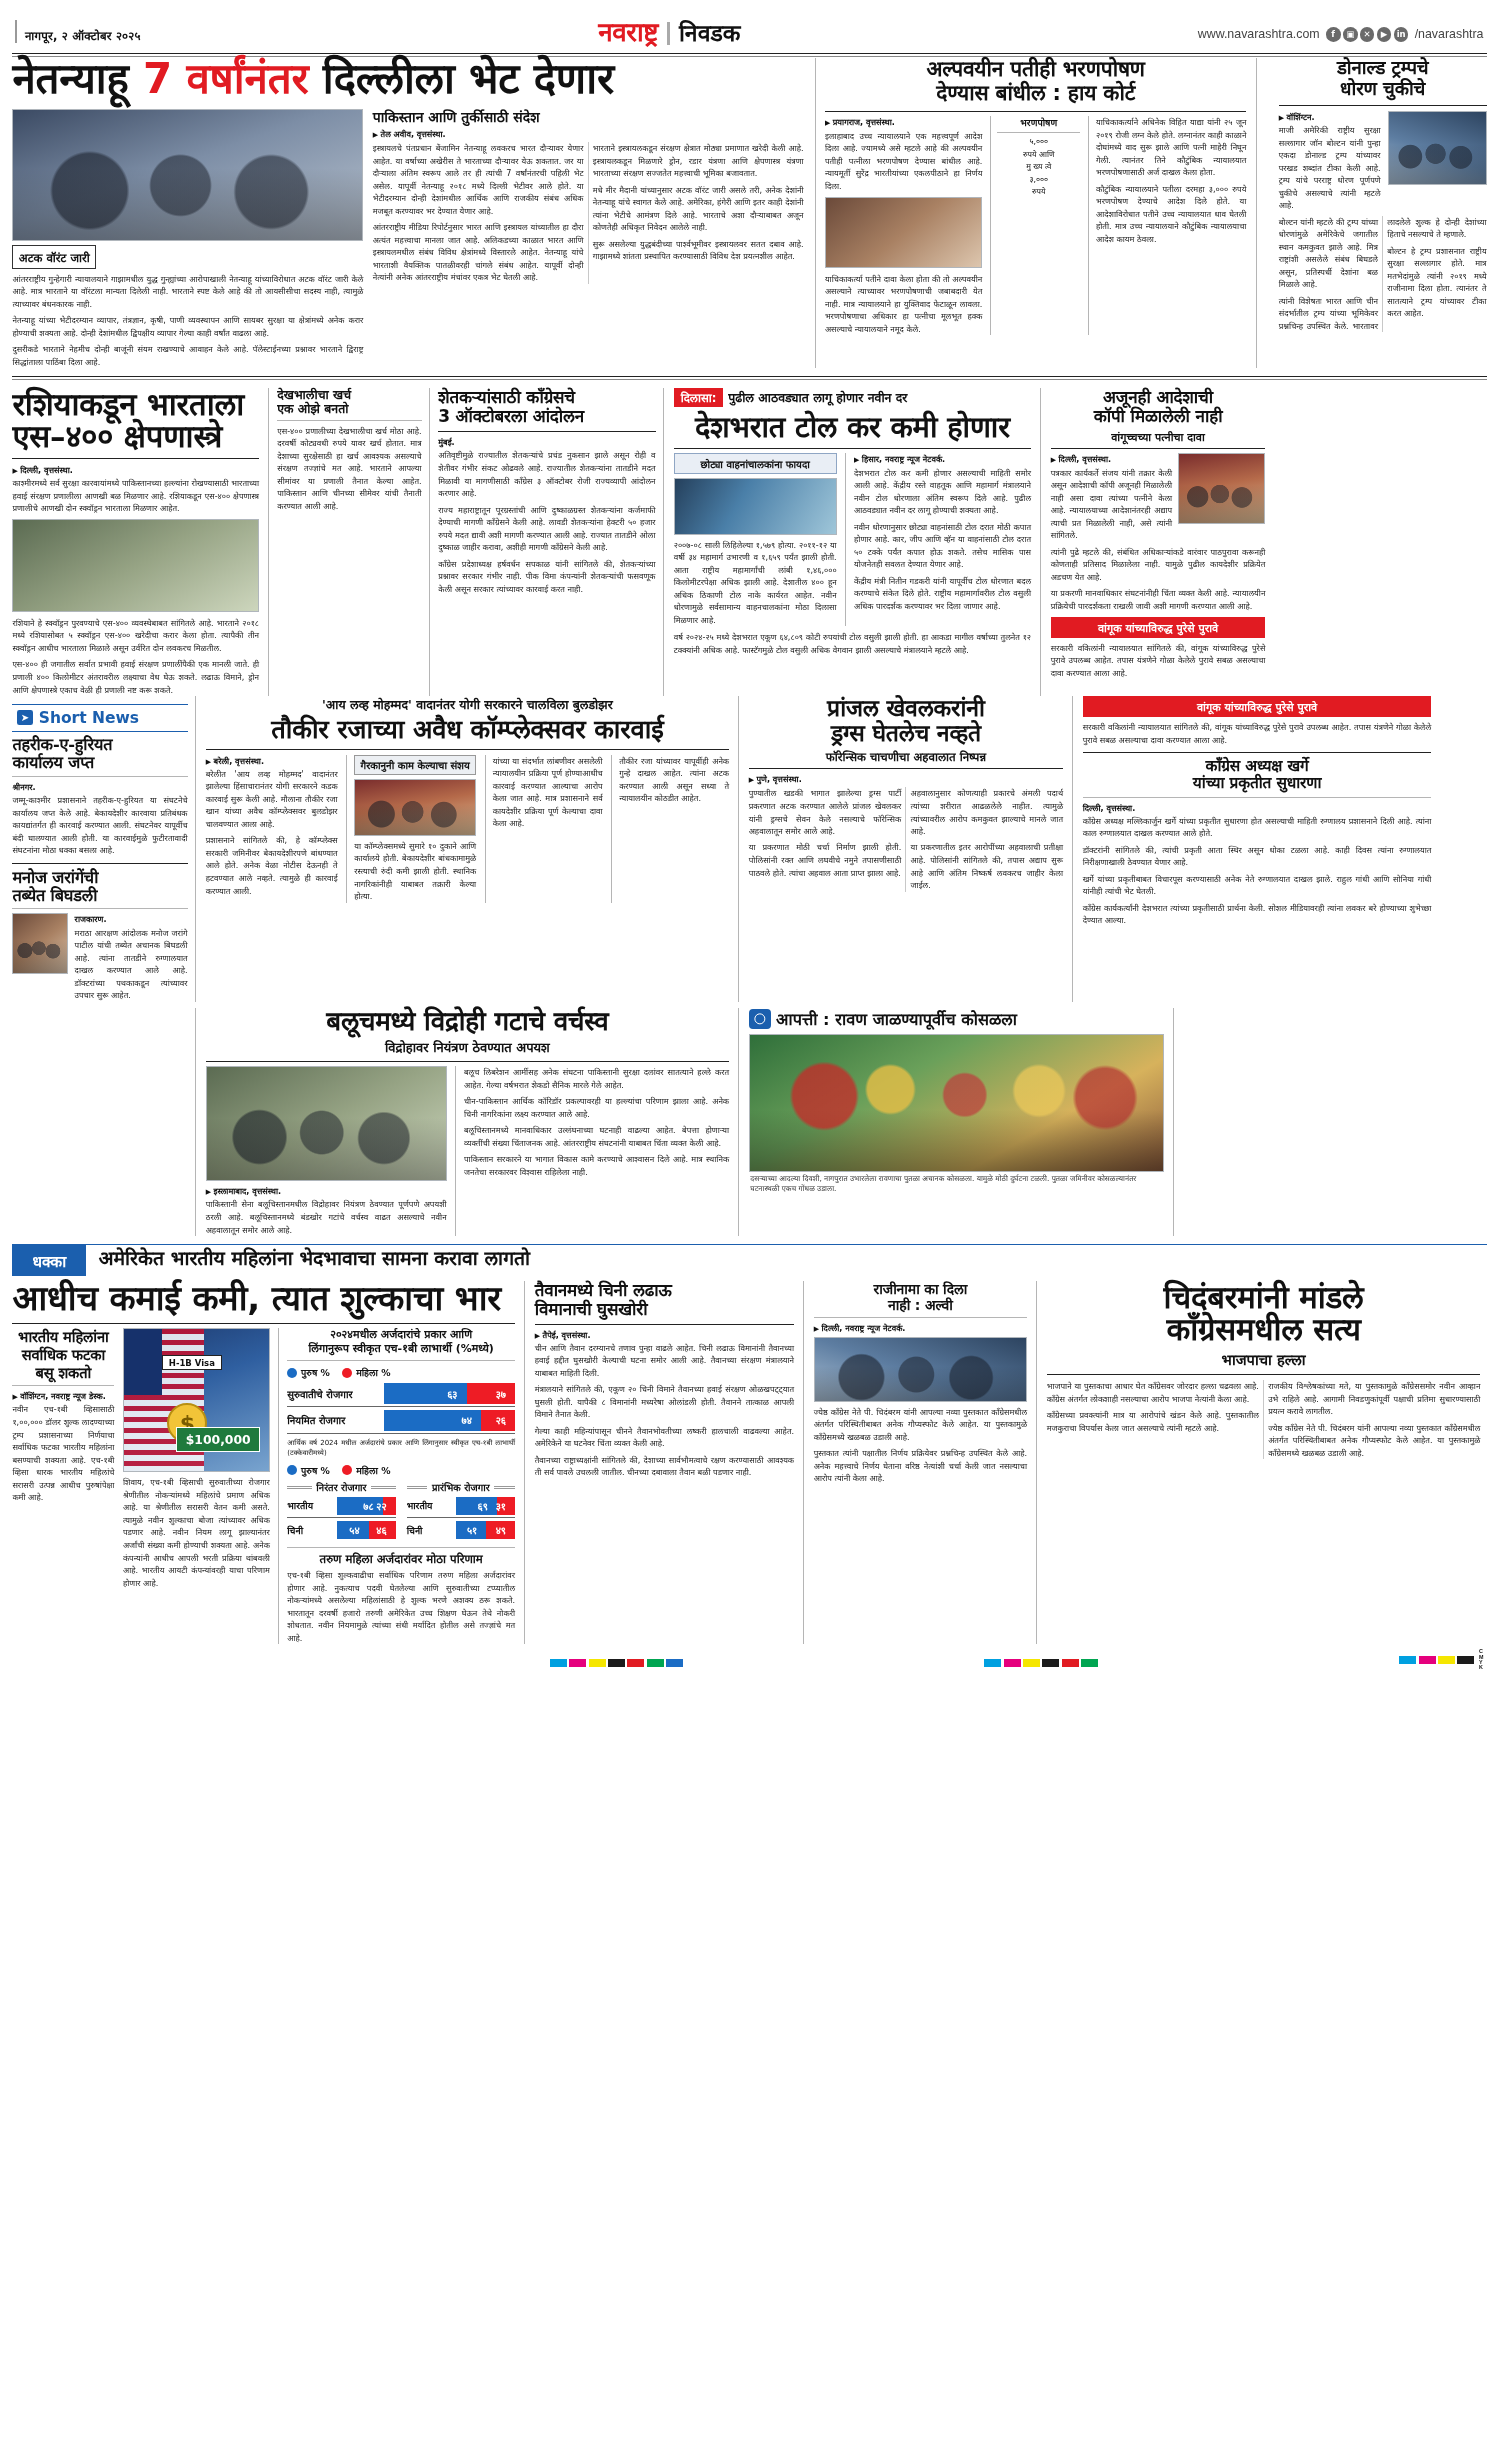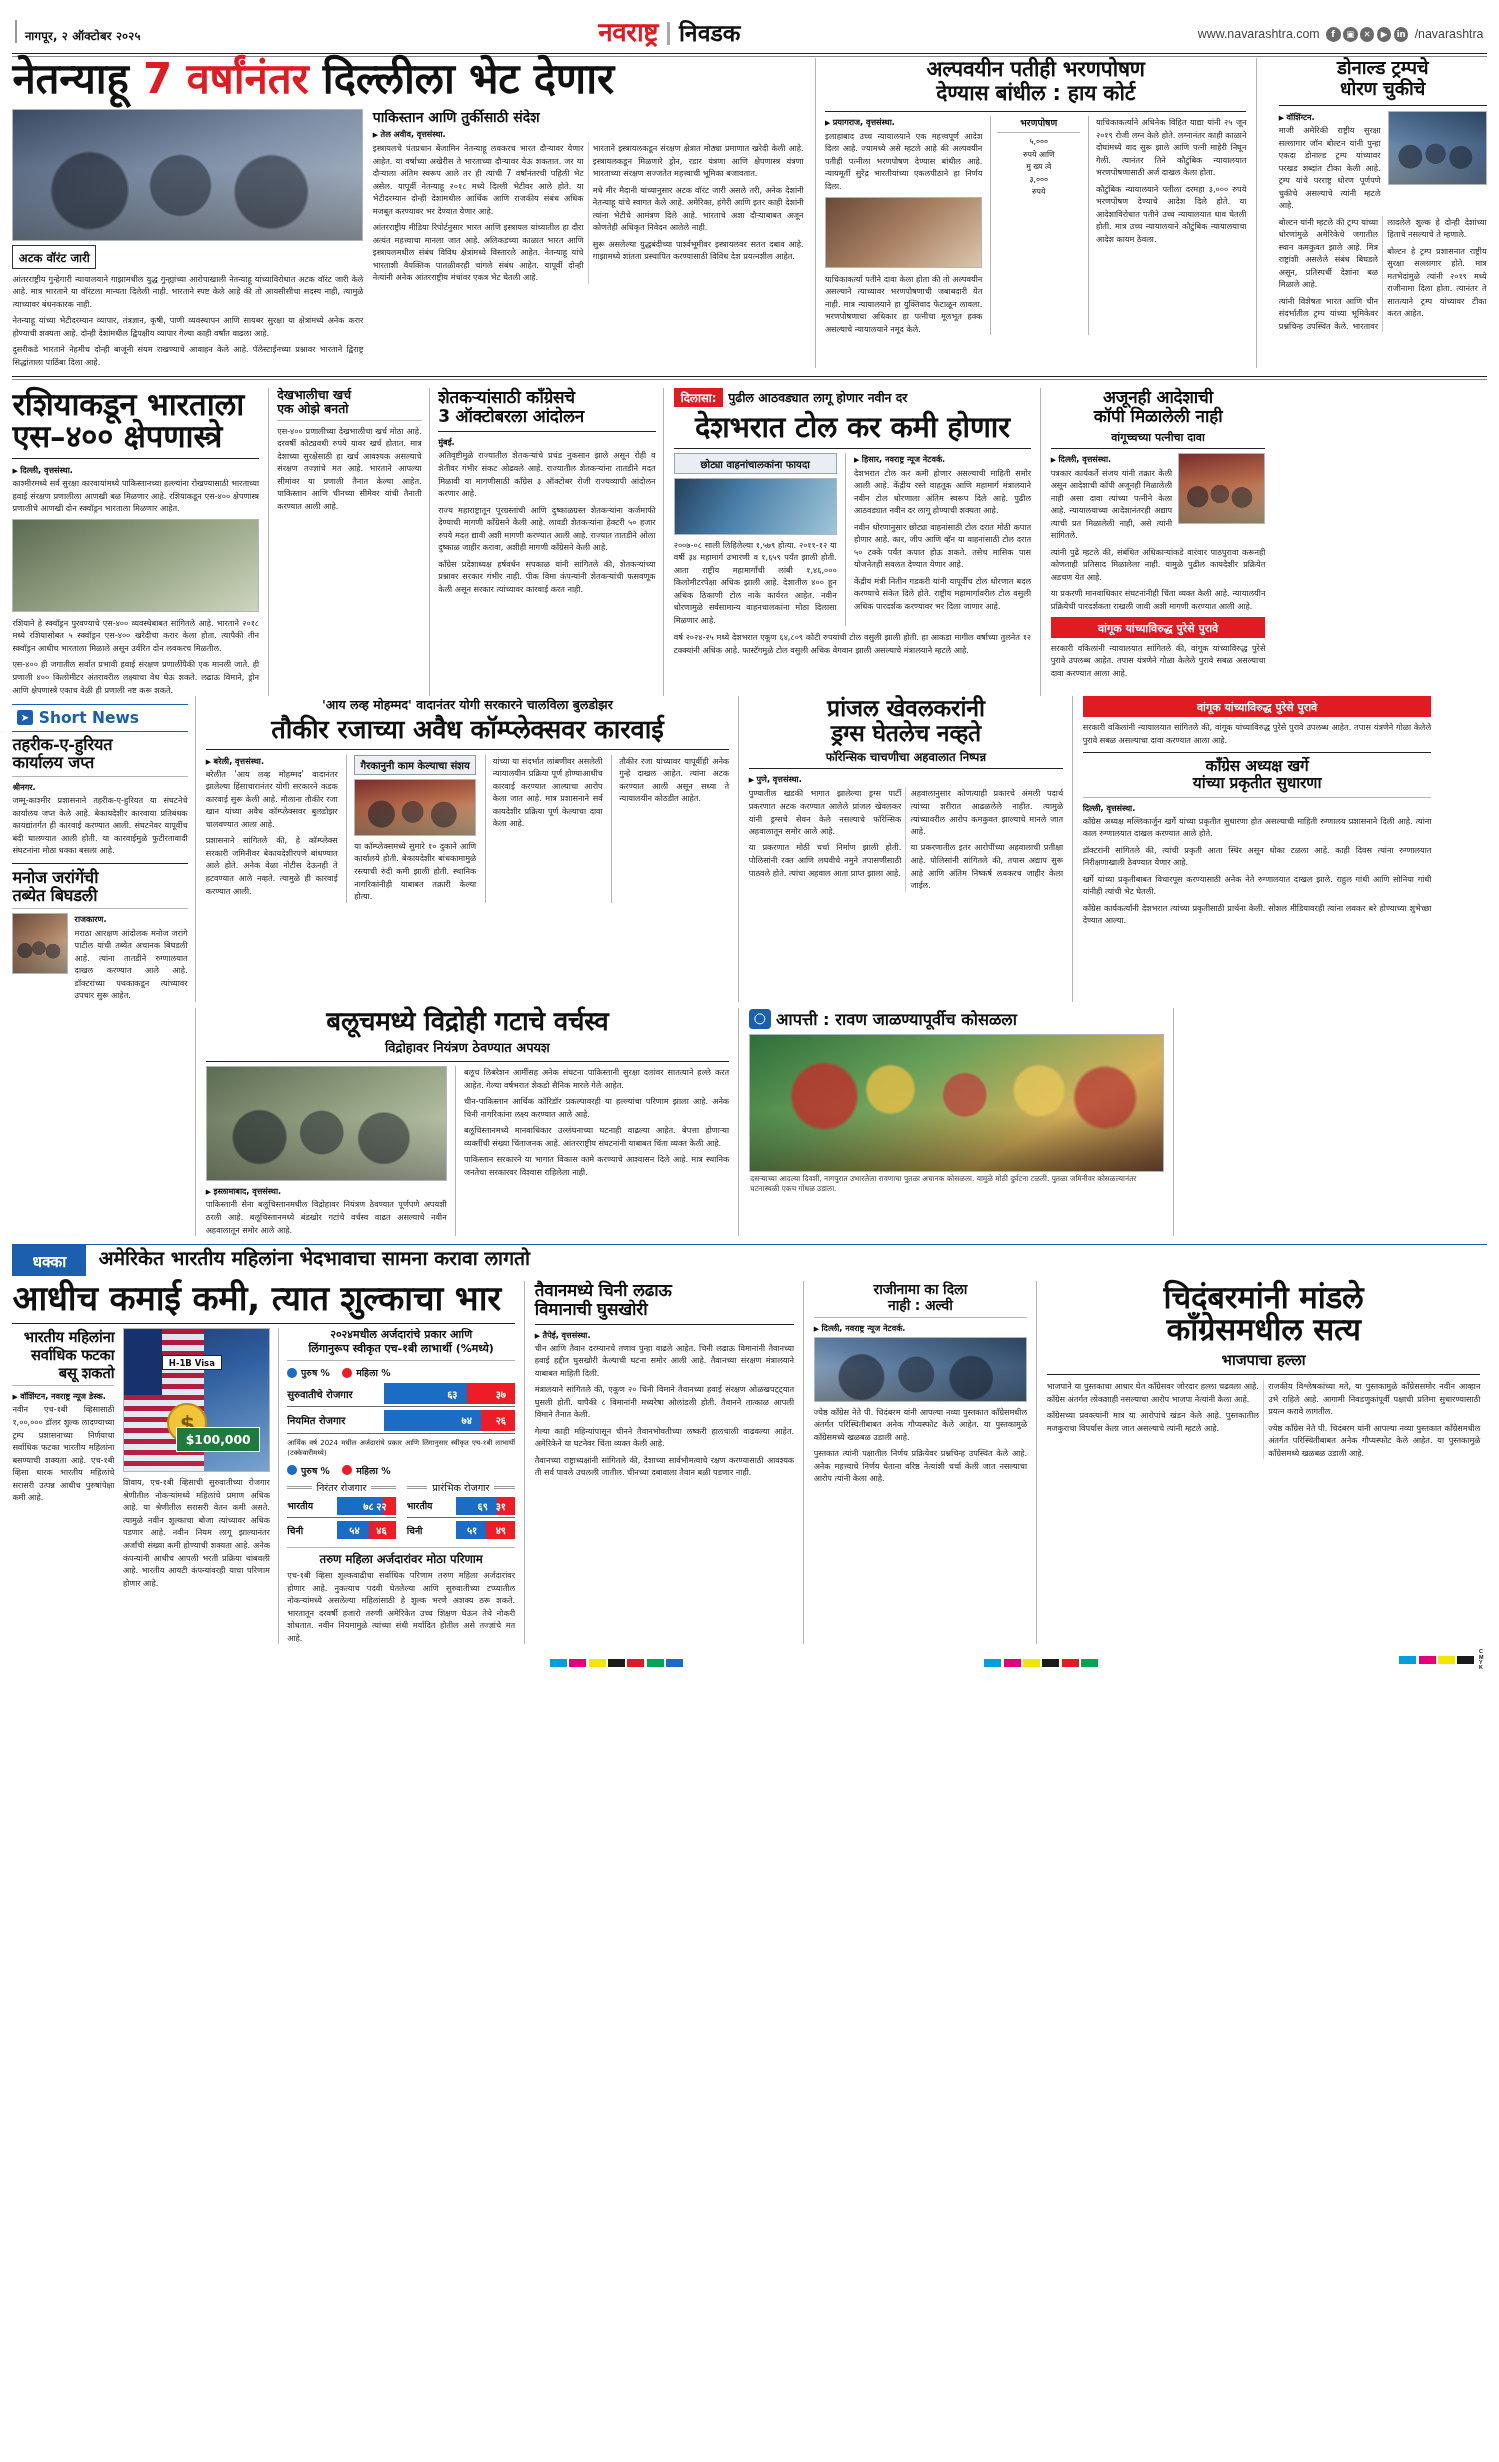--- a/index.html
+++ b/index.html
@@ -190,21 +190,21 @@
   .dot-red  { background:#ee1c25; }
   .barrow { display:flex; align-items:center; gap:4.7px; margin:2.3px 0; }
   .barlabel { font-size:10px; font-weight:700; width:92px; text-align:left; }
   .bartrack { flex:1; display:flex; height:21px; }
   .seg { display:flex; align-items:center; justify-content:flex-end; color:#fff;
          font-size:10px; font-weight:800; padding-right:9px; }
   .seg-blue { background:#1b6cc4; }
   .seg-red { background:#ee1c25; }
   .bar-sep { border-top:0.8px solid #666; margin:1.6px 0; }
   .chart-note { font-size:7px; line-height:1.5; text-align:justify; margin-top:3.9px; }
-  .mini-head { display:flex; gap:4.7px; align-items:center; font-size:9.7px;font-weight:400;}
+  .mini-head { display:flex; gap:4.7px; align-items:center; font-size:9.7px;font-weight:700;}
   .mini-rule { flex:1; border-top:0.8px solid #999; border-bottom:0.8px solid #999; height:3.1px; }
   .dual { display:flex; gap:11px; margin-top:4.7px; }
   .dual > div { flex:1; }
   .barlabel-sm { font-size:9.3px; font-weight:700; width:45px; }
 
   
   .h1b-card {
     background: linear-gradient(160deg,#1d3a6e 0%,#2f5fa0 40%,#79a4cf 100%);
     position:relative; overflow:hidden;
   }
@@ -570,21 +570,21 @@
     <div class="dhakka-txt mr">अमेरिकेत भारतीय महिलांना भेदभावाचा सामना करावा लागतो</div>
   </div>
 
   <div class="sec5">
 
     <div class="s5a">
       <div class="hl h-kamai mr">आधीच कमाई कमी, त्यात शुल्काचा भार</div>
       <div class="hline-dark" style="margin:6.2px 0 4.7px"></div>
       <div style="display:flex;gap:8.5px">
         <div style="width:102px">
-          <div class="hl mr" style="font-size:14.7px;line-height:1.2;white-space:pre-line;text-align:right">भारतीय महिलांना
+          <div class="hl mr" style="font-size:14.7px;line-height:1.2;white-space:pre-line;text-align:center">भारतीय महिलांना
 सर्वाधिक फटका
 बसू शकतो</div>
           <div class="hline" style="margin:3.9px 0"></div>
           <div class="byline mr">
             <span class="arrow">▶ </span><span>वॉशिंग्टन, नवराष्ट्र न्यूज डेस्क.</span>
           </div>
           <div class="body-text" style="margin-top:2.3px">नवीन एच-१बी व्हिसासाठी १,००,००० डॉलर शुल्क लादण्याच्या ट्रम्प प्रशासनाच्या निर्णयाचा सर्वाधिक फटका भारतीय महिलांना बसण्याची शक्यता आहे. एच-१बी व्हिसा धारक भारतीय महिलांचे सरासरी उत्पन्न आधीच पुरुषांपेक्षा कमी आहे.</div>
         </div>
         <div style="width:147px">
           <div class="photo h1b-card" style="height:144px">

